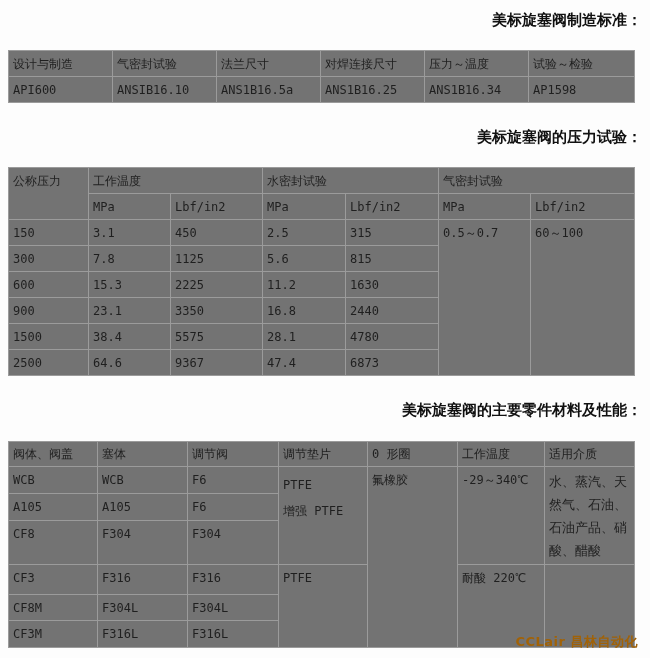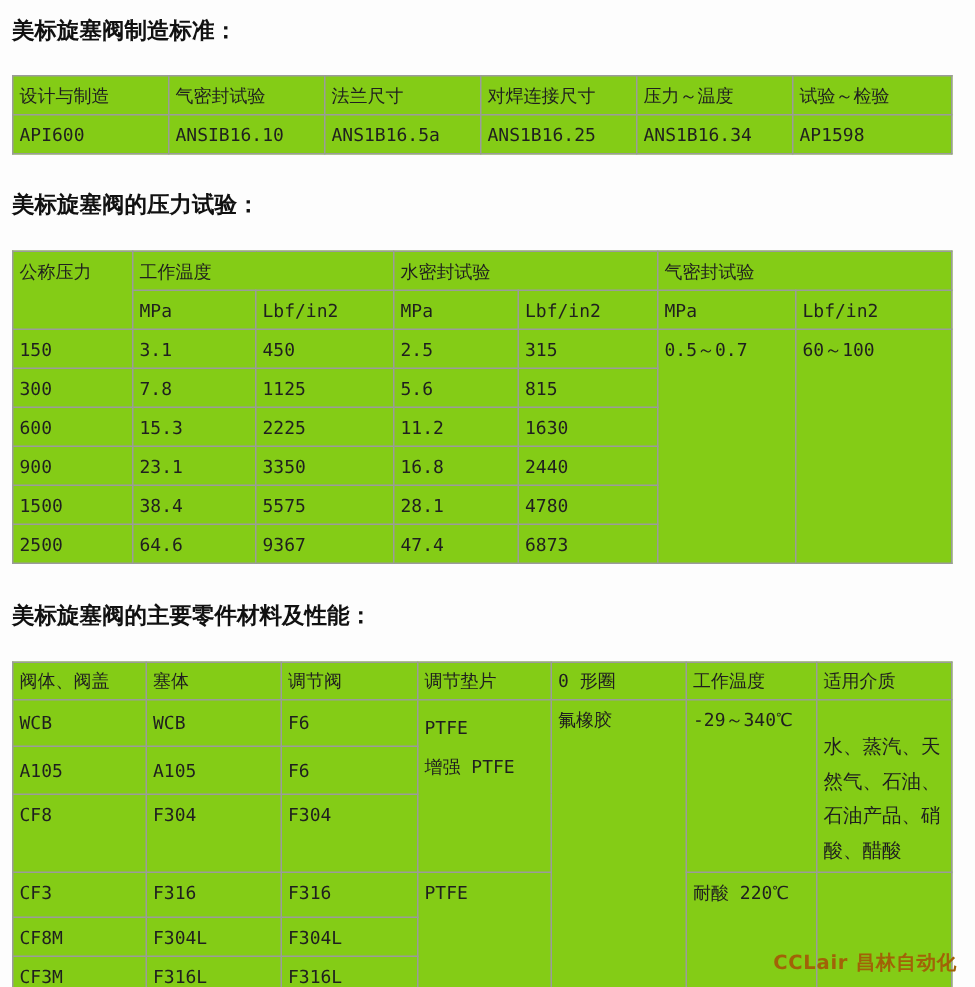--- a/index.html
+++ b/index.html
@@ -17,30 +17,31 @@
     padding: 11px 8px 0 8px;
     box-sizing: border-box;
   }
   .section-title {
     font-family: "DejaVu Sans", "Liberation Sans", sans-serif;
     font-size: 15px;
     font-weight: bold;
     color: #111;
     line-height: 19px;
     margin: 0;
+    text-align: right;
   }
   .t1-title { margin-top: 0; }
   .t2-title { margin-top: 25px; font-family: Liberation Serif, serif; }
   .t3-title { margin-top: 25px; }
 
   table {
     border-collapse: collapse;
     table-layout: fixed;
     width: 626px;
-    background: #84cc16;
+    background: #737373;
   }
   .tbl1 { margin-top: 20px; }
   .tbl2 { margin-top: 20px; }
   .tbl3 { margin-top: 21px; }
   td {
     border: 1px solid #9b9b9b;
     font-size: 12px;
     padding: 2px 4px;
     vertical-align: middle;
     white-space: nowrap;
@@ -50,21 +51,21 @@
   .h25 { height: 25px; }
   .h26 { height: 26px; }
   .h27 { height: 27px; }
   .h30 { height: 30px; }
   .h43 { height: 43px; }
   .vtop { vertical-align: top; padding-top: 5px; }
   .media-cell {
     white-space: normal;
     font-size: 13px;
     line-height: 23px;
-    padding-top: 20px;
+    padding-top: 3px;
   }
   .gasket-line { display: block; line-height: 26px; }
   .watermark {
     position: absolute;
     right: 12px;
     bottom: 7px;
     font-family: "DejaVu Sans", "Liberation Sans", sans-serif;
     font-size: 13px;
     font-weight: 600;
     color: #a16207;

